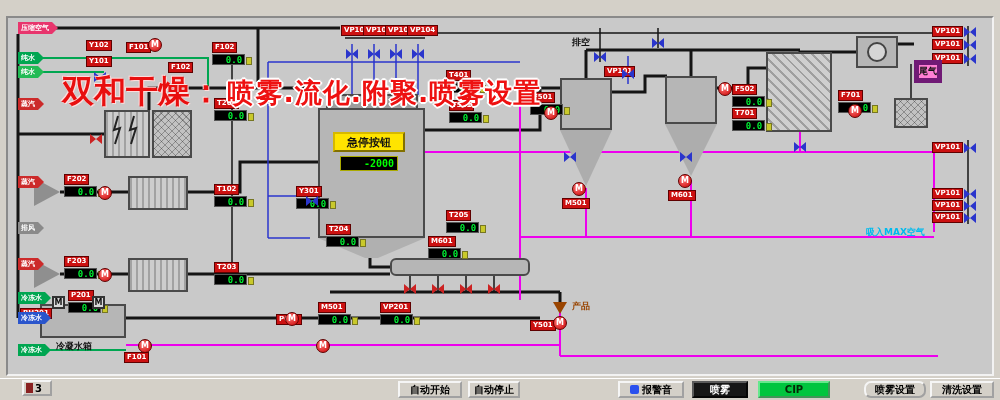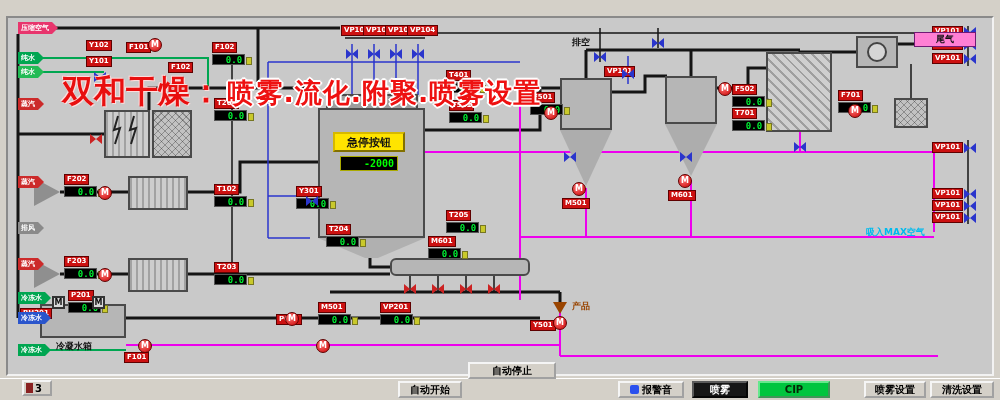--- a/index.html
+++ b/index.html
@@ -63,21 +63,21 @@
            color:#111; font-size:8px; font-weight:bold; text-align:center; line-height:9px; }
   .valve { position:absolute; z-index:6; width:12px; height:10px; cursor:pointer; }
 
   .rvalve { position:absolute; z-index:6; display:flex; align-items:center; gap:1px; }
   .rvalve .ptag { font-size:7px; }
 
   .flowtag { position:absolute; z-index:6; height:12px; color:#fff; font-size:7px; font-weight:bold;
              line-height:12px; padding:0 9px 0 3px; white-space:nowrap; background:var(--c,#888);
              clip-path:polygon(0 0,calc(100% - 6px) 0,100% 50%,calc(100% - 6px) 100%,0 100%); }
   .mlabel { position:absolute; z-index:6; font-size:9px; font-weight:bold; white-space:nowrap; line-height:13px; }
-  .mlabel.boxed { padding:0 21px; border:1px solid #701a75; }
+  .mlabel.boxed { padding:0 0; border:5px solid #701a75;margin-top:28px; }
 
   .prod-arrow { position:absolute; left:553px; top:302px; width:0; height:0; z-index:4;
                 border-left:7px solid transparent; border-right:7px solid transparent;
                 border-top:12px solid #994400; }
 
   
   .watermark { position:absolute; left:62px; top:70px; z-index:50; white-space:nowrap; font-weight:bold;
                pointer-events:none; }
   .wm-lead { font-size:32px; color:#e80f0f;
              text-shadow:1px 1px 0 #ffdcdc, -1px -1px 0 #ffdcdc; }
@@ -667,41 +667,41 @@
     <span>3</span>
   </div>
   <div style="display:contents">
     
   
       <button class="btn s-gray" style="left: 398px; top: 381px; width: 64px;">
 
         <span>自动开始</span>
       </button>
     
-      <button class="btn s-gray" style="left: 468px; top: 362px; width: 88px;">
+      <button class="btn s-gray" style="left: 468px; top: 381px; width: 52px;">
 
         <span>自动停止</span>
       </button>
     
       <button class="btn s-gray has-icon" style="left: 618px; top: 381px; width: 66px;">
         <span class="btn-icon"></span>
         <span>报警音</span>
       </button>
     
       <button class="btn s-dark" style="left: 692px; top: 381px; width: 56px;">
 
         <span>喷雾</span>
       </button>
     
       <button class="btn s-green" style="left: 758px; top: 381px; width: 72px;">
 
         <span>CIP</span>
       </button>
     
-      <button class="btn s-gray" style="left: 864px; top: 381px; width: 62px;">
+      <button class="btn s-gray" style="left: 864px; top: 381px; width: 62px; border-radius: 7px;">
 
         <span>喷雾设置</span>
       </button>
     
       <button class="btn s-gray" style="left: 930px; top: 381px; width: 64px;">
 
         <span>清洗设置</span>
       </button>
     </div>
 

